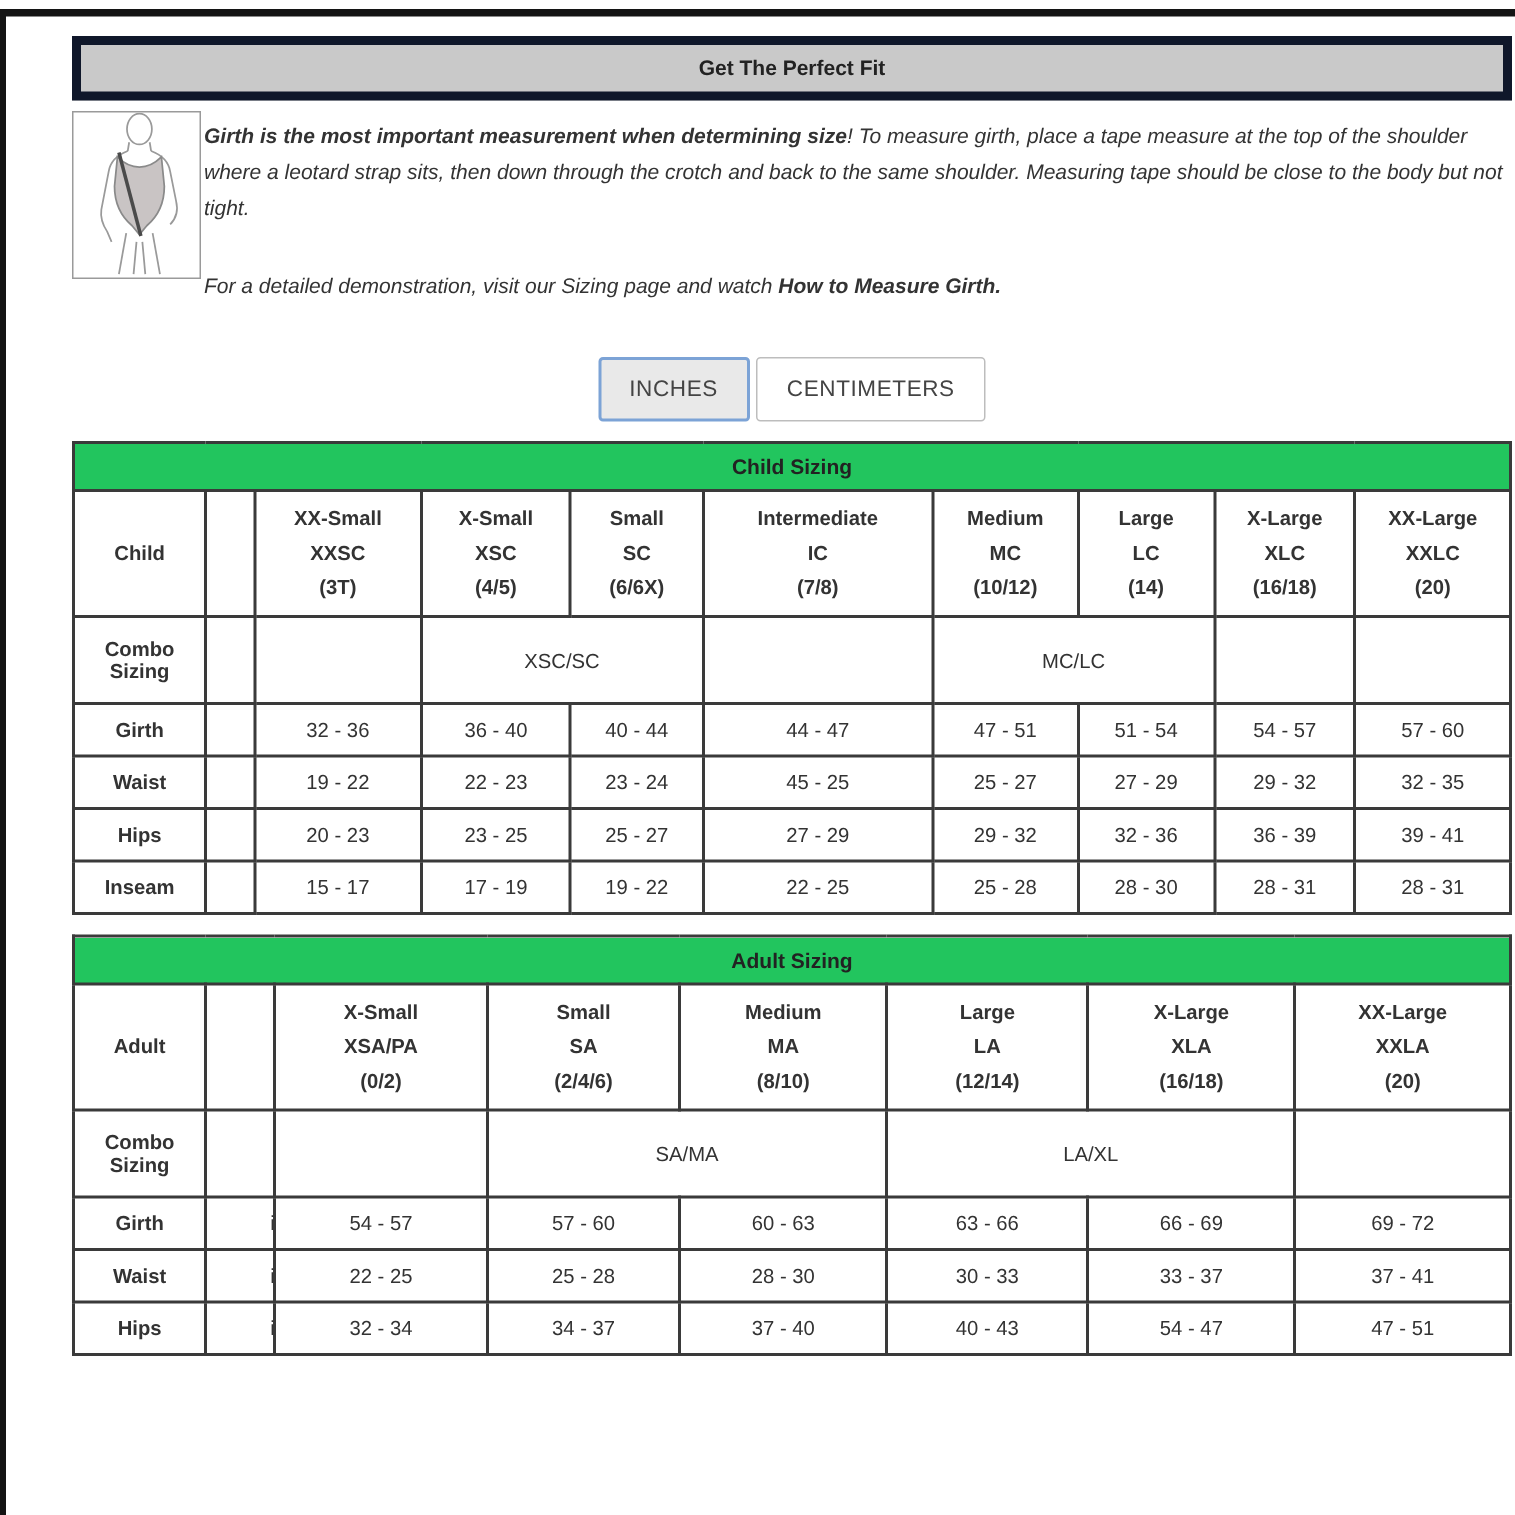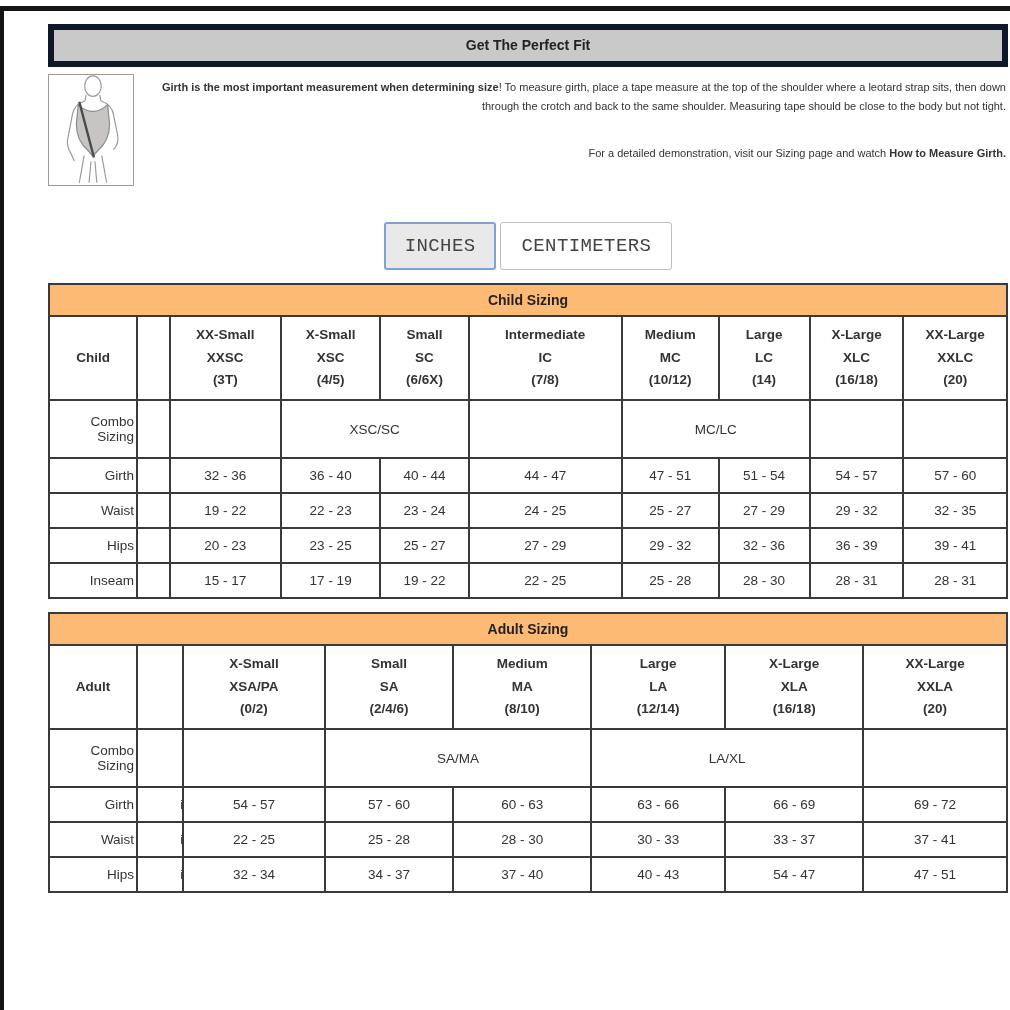--- a/index.html
+++ b/index.html
@@ -11,45 +11,45 @@
   .frame-left{position:absolute;top:10px;left:0;width:4px;height:1000px;background:#141414;}
   .content{position:absolute;left:48px;top:24px;width:960px;}
 
   .title-bar{
     background:#c9c9c9;border:6px solid #0f172a;text-align:center;
     font-weight:bold;font-size:14px;color:#222;padding:7px 0 8px;
   }
 
   .intro-row{display:flex;margin-top:7px;}
   .figure-box{width:86px;height:112px;border:1px solid #9a9a9a;flex:0 0 auto;background:#fff;box-sizing:border-box;}
-  .intro-text{flex:1;text-align:right;font-size:11px;line-height:1.72;padding:0 2px;}
+  .intro-text{flex:1;text-align:left;font-size:14px;line-height:1.72;padding:0 2px;font-style:italic;}
   .intro-text p{margin:4px 0 0;}
   .intro-text .demo-line{margin-top:28px;}
 
   .unit-buttons{text-align:center;margin-top:36px;}
   .unit-btn{
-    font-family:Liberation Mono, monospace;font-size:19px;color:#444;
+    font-family:Liberation Sans, sans-serif;font-size:15px;color:#444;
     padding:12px 20px;background:#fff;border:1px solid #bdbdbd;border-radius:3px;
     cursor:pointer;letter-spacing:.4px;margin:0 2px;vertical-align:middle;
   }
   .unit-btn.active{border:2px solid #7ca3d6;background:#e9e9e9;padding:11px 19px;}
 
   .note{text-align:center;font-size:13.5px;margin:27px 0 0;color:#3a3a3a;}
 
   table.sizing{width:100%;border-collapse:collapse;table-layout:fixed;margin-top:13px;}
   table.sizing th,table.sizing td{
     border:2px solid #3a3a3a;text-align:center;vertical-align:middle;
     font-size:13.5px;padding:2px;color:#333;overflow:hidden;
   }
-  table.sizing .table-title{background:#fdba74;font-weight:bold;font-size:14px;color:#222;height:26px;}
+  table.sizing .table-title{background:#22c55e;font-weight:bold;font-size:14px;color:#222;height:26px;}
   table.sizing .header-cell{font-weight:bold;height:78px;line-height:1.7;text-align:center;}
   table.sizing .corner-label{font-weight:bold;border-radius:29px;}
   table.sizing .combo-row th,table.sizing .combo-row td{height:52px;}
   table.sizing .data-row th,table.sizing .data-row td{height:29px;}
-  table.sizing .row-label{font-weight:normal;text-align:right;}
+  table.sizing .row-label{font-weight:bold;}
   table.sizing .unit-cell{font-weight:normal;padding-left:42px;}
 </style>
 </head>
 <body>
 
 <div class="frame-top"></div>
 <div class="frame-left"></div>
 
 <div class="content">
 
@@ -166,21 +166,21 @@
           <td>51 - 54</td>
           <td>54 - 57</td>
           <td>57 - 60</td>
         </tr>
         <tr class="data-row">
           <th class="row-label">Waist</th>
           <td class="unit-cell">in</td>
           <td>19 - 22</td>
           <td>22 - 23</td>
           <td>23 - 24</td>
-          <td>24 - 25</td>
+          <td>45 - 25</td>
           <td>25 - 27</td>
           <td>27 - 29</td>
           <td>29 - 32</td>
           <td>32 - 35</td>
         </tr>
         <tr class="data-row">
           <th class="row-label">Hips</th>
           <td class="unit-cell">in</td>
           <td>20 - 23</td>
           <td>23 - 25</td>

